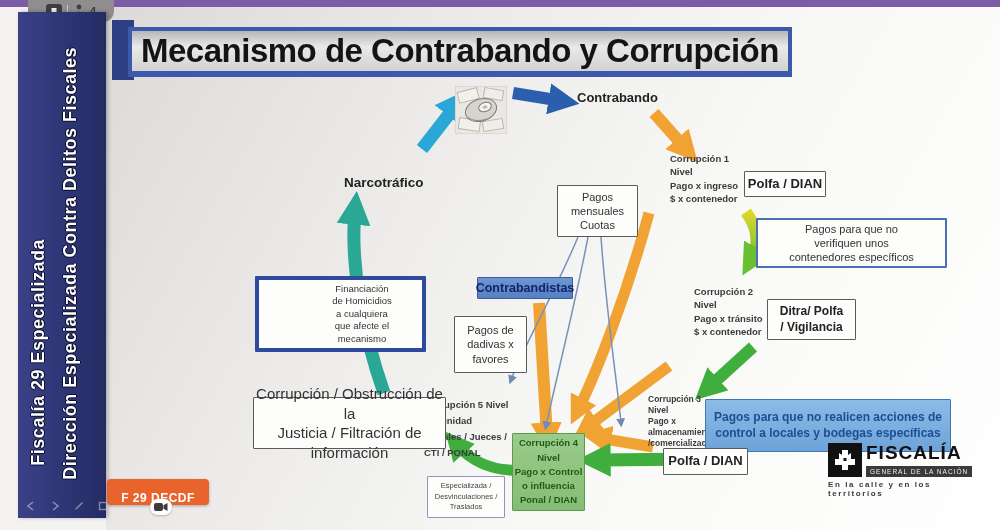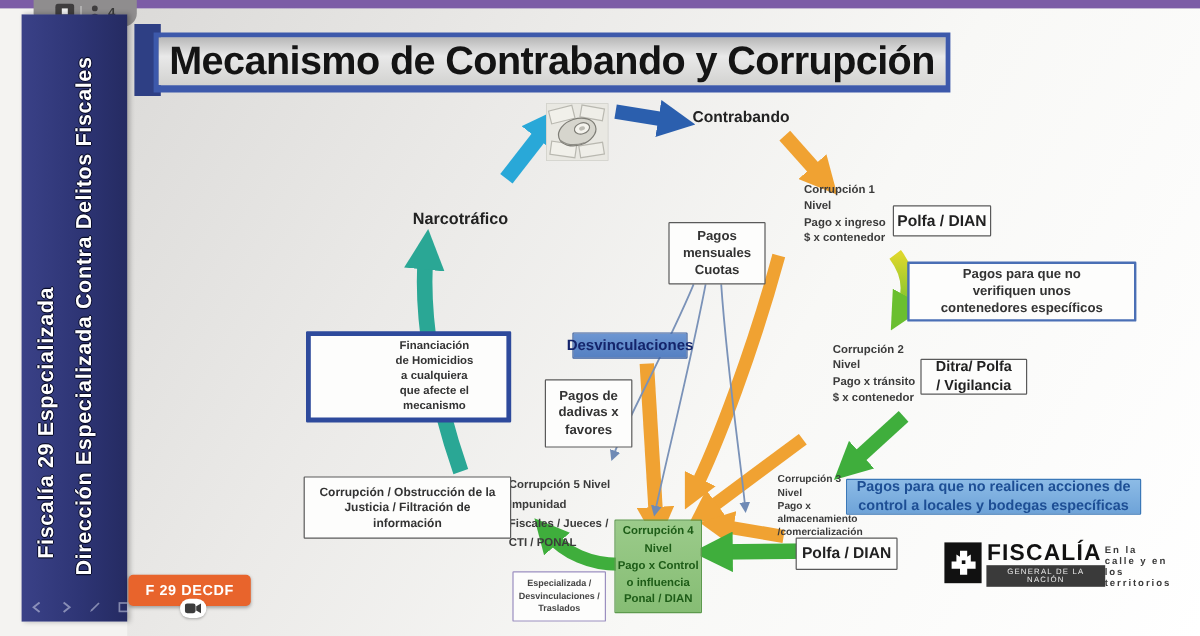--- a/index.html
+++ b/index.html
@@ -32,46 +32,46 @@
   .titlebox{left:128px;top:27px;width:664px;height:50px;border:4px solid #3d59ab;border-bottom-width:6px;
             background:linear-gradient(180deg,#b7b7b7 0%,#e9e9e9 40%,#d2d2d0 100%);
             display:flex;align-items:center;justify-content:center}
   .titlebox span{font-size:33px;font-weight:bold;color:#141414;letter-spacing:-.5px}
 
   
   .tblock{position:absolute;text-align:left;white-space:pre-line;font-size:9.5px;line-height:1.4;
           font-weight:600;color:#3b3b3b}
   .wbox{position:absolute;background:#fdfdfc;border:1.5px solid #5a5a5a;border-radius:1px;
         display:flex;align-items:center;justify-content:center;text-align:center;
-        white-space:pre-line;font-size:11px;font-weight:700;color:#333;line-height:1.3}
+        white-space:pre-line;font-size:11px;font-weight:400;color:#333;line-height:1.3}
   .lbl{position:absolute;font-weight:600;color:#222}
 
   .bluebrd{border:2px solid #4a6fb5;font-size:11px;color:#333}
   .bold13{font-size:13px;font-weight:bold;color:#222}
   .contraband-box{background:linear-gradient(180deg,#6d96d2,#5580c2);border:1.5px solid #3b5f9e;
                   color:#14246b;font-size:12.5px;font-weight:bold}
   .fin-box{border:4px solid #2e4a9c;padding-left:43px;font-size:9.5px}
   .panel-blue{background:linear-gradient(180deg,#8cbbe6,#6ea3d8);border:1.5px solid #3a78b8;
               color:#1d4e94;font-size:12px;font-weight:bold}
   .green-box{background:linear-gradient(180deg,#9bcb8a,#86bd74);border:1.5px solid #5d9a4d;
              color:#1d5c17;font-size:9.5px;font-weight:bold;line-height:1.5}
   .nomb-box{border:1.5px solid #9b8fc0;font-size:7.5px;color:#444;line-height:1.45}
 
   
-  .logo{left:787px;top:443px;width:146px;height:54px;display:flex;flex-direction:row;align-items:center}
+  .logo{left:828px;top:443px;width:146px;height:54px;display:flex;flex-direction:column;}
   .logo-row{display:flex;align-items:stretch;gap:4px}
   .logo-sq{width:34px;height:34px;background:#111;display:flex;align-items:center;justify-content:center}
   .logo-col{display:flex;flex-direction:column;justify-content:space-between}
   .logo-name{font-size:19px;font-weight:bold;color:#111;letter-spacing:1px;line-height:1}
   .logo-sub{background:#3a3a3a;color:#eee;font-size:6.5px;letter-spacing:1px;padding:2px 4px;text-align:center}
   .logo-tag{margin-top:3px;font-size:8px;letter-spacing:1.6px;color:#3a3a3a;font-weight:700}
 
   
   .badge{left:107px;top:479px;width:102px;height:26px;background:#e8642c;border-radius:4px;
-         display:flex;align-items:center;justify-content:center;color:#fff;font-weight:bold;font-size:12px;
+         display:flex;align-items:flex-end;justify-content:center;color:#fff;font-weight:bold;font-size:12px;
          letter-spacing:.5px;box-shadow:0 1px 3px rgba(0,0,0,.3)}
   .cam-chip{left:150px;top:499px;width:22px;height:16px;background:#fff;border-radius:8px;
             display:flex;align-items:center;justify-content:center;box-shadow:0 1px 2px rgba(0,0,0,.25)}
 
   svg.arrows{left:106px;top:7px;width:894px;height:523px;pointer-events:none}
 </style>
 </head>
 <body>
 
 <div class="abs slide"></div>
@@ -160,35 +160,35 @@
 Fiscales / Jueces /
 CTI / PONAL</div>
 
 <div class="wbox bold13" style="left:744px;top:171px;width:82px;height:26px">Polfa / DIAN</div>
 <div class="wbox" style="left:557px;top:185px;width:81px;height:52px">Pagos
 mensuales
 Cuotas</div>
 <div class="wbox bluebrd" style="left:756px;top:218px;width:191px;height:50px">Pagos para que no
 verifiquen unos
 contenedores específicos</div>
-<div class="wbox contraband-box" style="left:477px;top:277px;width:96px;height:22px">Desvinculaciones</div>
+<div class="wbox contraband-box" style="left:477px;top:277px;width:96px;height:22px">Contrabandistas</div>
 <div class="wbox" style="left:454px;top:316px;width:73px;height:57px">Pagos de
 dadivas x
 favores</div>
 <div class="wbox fin-box" style="left:255px;top:276px;width:171px;height:76px">Financiación
 de Homicidios
 a cualquiera
 que afecte el
 mecanismo</div>
-<div class="wbox bold13" style="left:767px;top:299px;width:89px;height:30px;font-size:12px">Ditra/ Polfa
+<div class="wbox bold13" style="left:767px;top:299px;width:89px;height:41px;font-size:12px">Ditra/ Polfa
 / Vigilancia</div>
-<div class="wbox panel-blue" style="left:705px;top:399px;width:246px;height:30px">Pagos para que no realicen acciones de
+<div class="wbox panel-blue" style="left:705px;top:399px;width:246px;height:53px">Pagos para que no realicen acciones de
 control a locales y bodegas específicas</div>
 <div class="wbox bold13" style="left:663px;top:448px;width:85px;height:27px">Polfa / DIAN</div>
-<div class="wbox" style="left:253px;top:397px;width:173px;height:52px;font-size:10px">Corrupción / Obstrucción de la
+<div class="wbox" style="left:253px;top:397px;width:193px;height:52px;font-size:15px">Corrupción / Obstrucción de la
 Justicia / Filtración de
 información</div>
 <div class="wbox green-box" style="left:512px;top:433px;width:73px;height:78px">Corrupción 4
 Nivel
 Pago x Control
 o influencia
 Ponal / DIAN</div>
 <div class="wbox nomb-box" style="left:427px;top:476px;width:78px;height:42px">Especializada /
 Desvinculaciones /
 Traslados</div>

